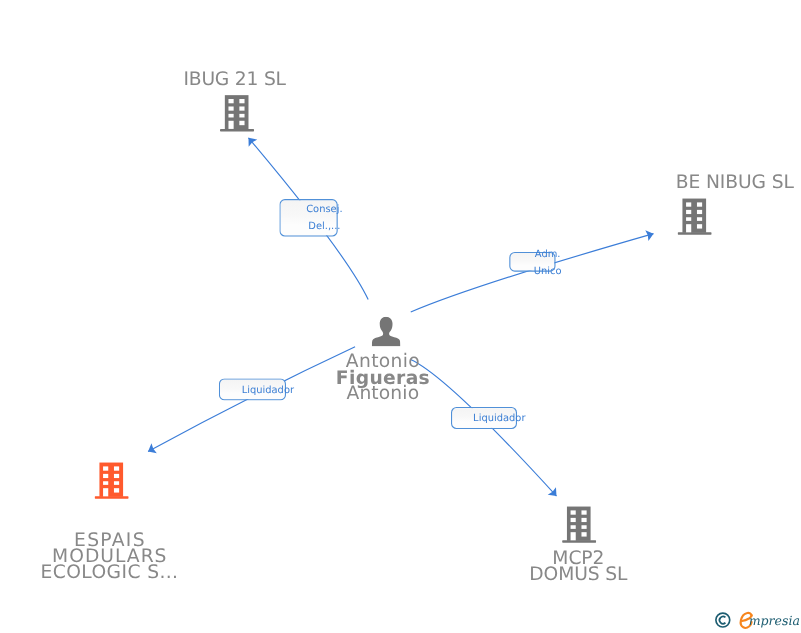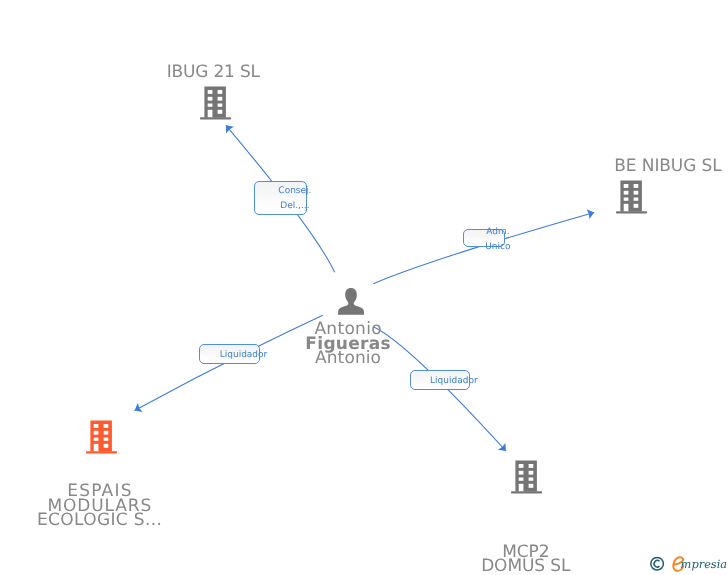--- a/index.html
+++ b/index.html
@@ -135,21 +135,21 @@
               <rect x="7.7" y="4" width="4.7" height="3.9"></rect>
               <rect x="7.7" y="10.8" width="4.7" height="3.8"></rect>
               <rect x="7.7" y="17.5" width="4.7" height="3.3"></rect>
               <rect x="7.7" y="23.8" width="4.7" height="7.4"></rect>
               <rect x="17.6" y="4" width="4.7" height="3.9"></rect>
               <rect x="17.6" y="10.8" width="4.7" height="3.8"></rect>
               <rect x="17.6" y="17.5" width="4.7" height="3.3"></rect>
               <rect x="17.6" y="23.8" width="4.7" height="4"></rect>
             </g>
           </svg></div>
-        <div class="node-label" style="left: 525.8px; top: 500.7px; margin-top: 44px;">
+        <div class="node-label" style="left: 525.8px; top: 500.7px;">
           <div style="letter-spacing: -0.1px; text-indent: -0.1px;">MCP2</div>
           <div style="letter-spacing: -0.1px; text-indent: -0.1px;">DOMUS SL</div>
         </div>
       </div>
     </div>
   <div id="labels-layer">
       <div class="edge-label" style="left: 254.3px; top: 180.8px; width: 53.2px; height: 34px;">
         <span>Consej.</span>
         <span>Del.,...</span>
       </div>

